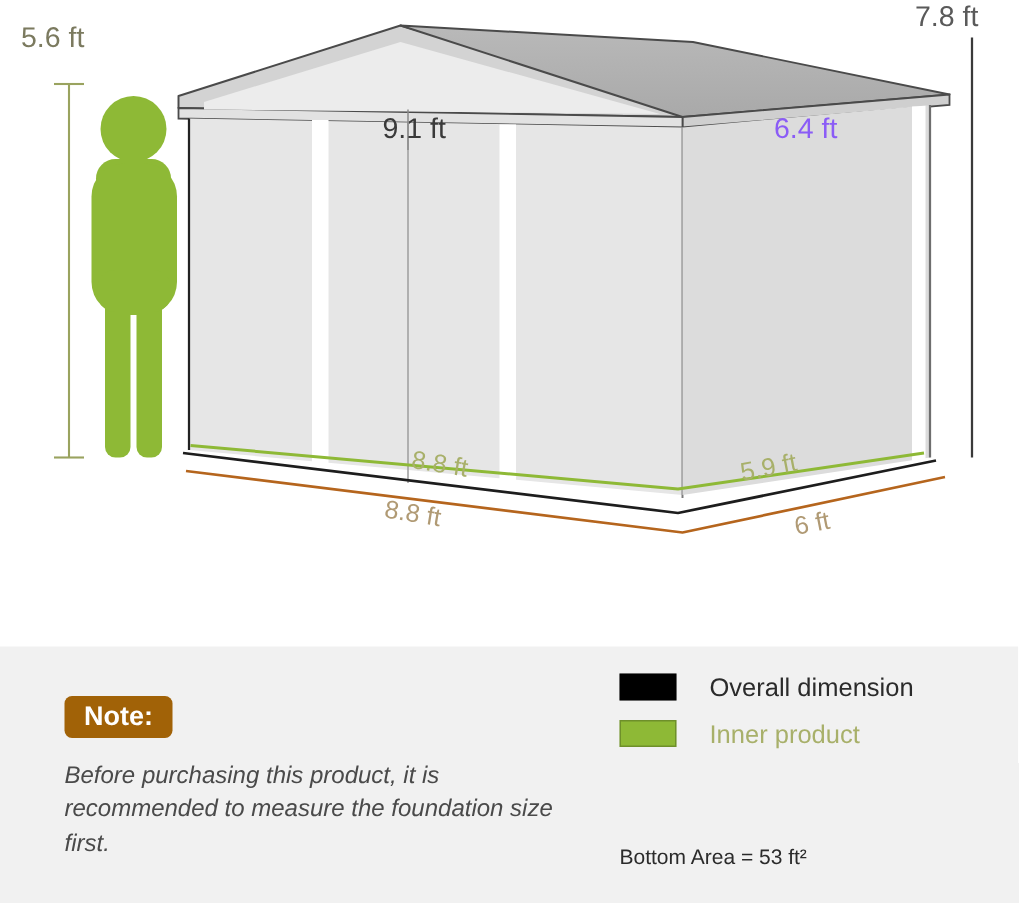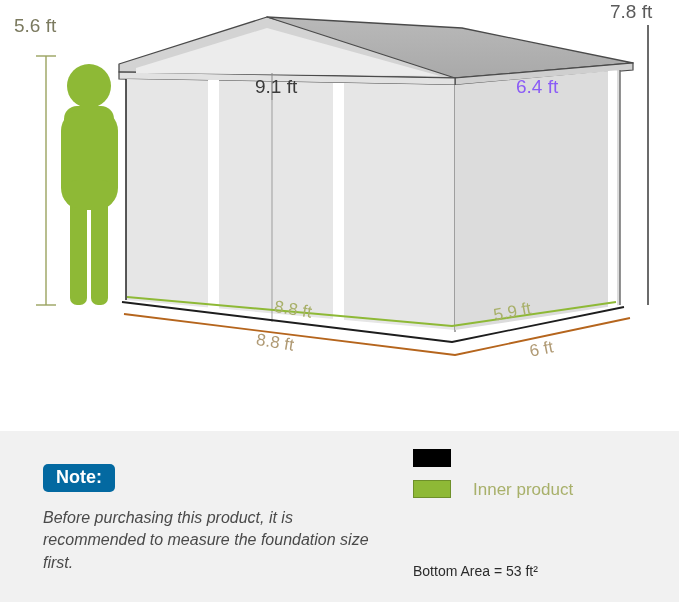--- a/index.html
+++ b/index.html
@@ -65,21 +65,21 @@
     transform: rotate(-11deg); transform-origin: left top;
   }
 
   
   #note-block {
     position: absolute;
     left: 43px; top: 33px;
   }
   #note-badge {
     display: inline-block;
-    background: #0369a1;
+    background: #a16207;
     color: #ffffff;
     font-size: 18px;
     font-weight: bold;
     padding: 3px 13px 4px 13px;
     border-radius: 5px;
     line-height: 1.15;
   }
   #note-text {
     margin-top: 15px;
     font-size: 16px;
@@ -227,20 +227,21 @@
   <div id="info-panel">
 
     <div id="note-block">
       <div id="note-badge">Note:</div>
       <div id="note-text">Before purchasing this product, it is recommended to measure the foundation size first.</div>
     </div>
 
     <div id="legend">
       <div class="legend-row">
         <span class="legend-swatch" style="background:#000000"></span>
+        <span class="legend-text" id="legend-text-overall">Overall dimension</span>
       </div>
       <div class="legend-row">
         <span class="legend-swatch" style="background:#8eb936"></span>
         <span class="legend-text" id="legend-text-inner">Inner product</span>
       </div>
     </div>
 
     <div id="bottom-area-line">Bottom Area = 53 ft²</div>
   </div>
 

